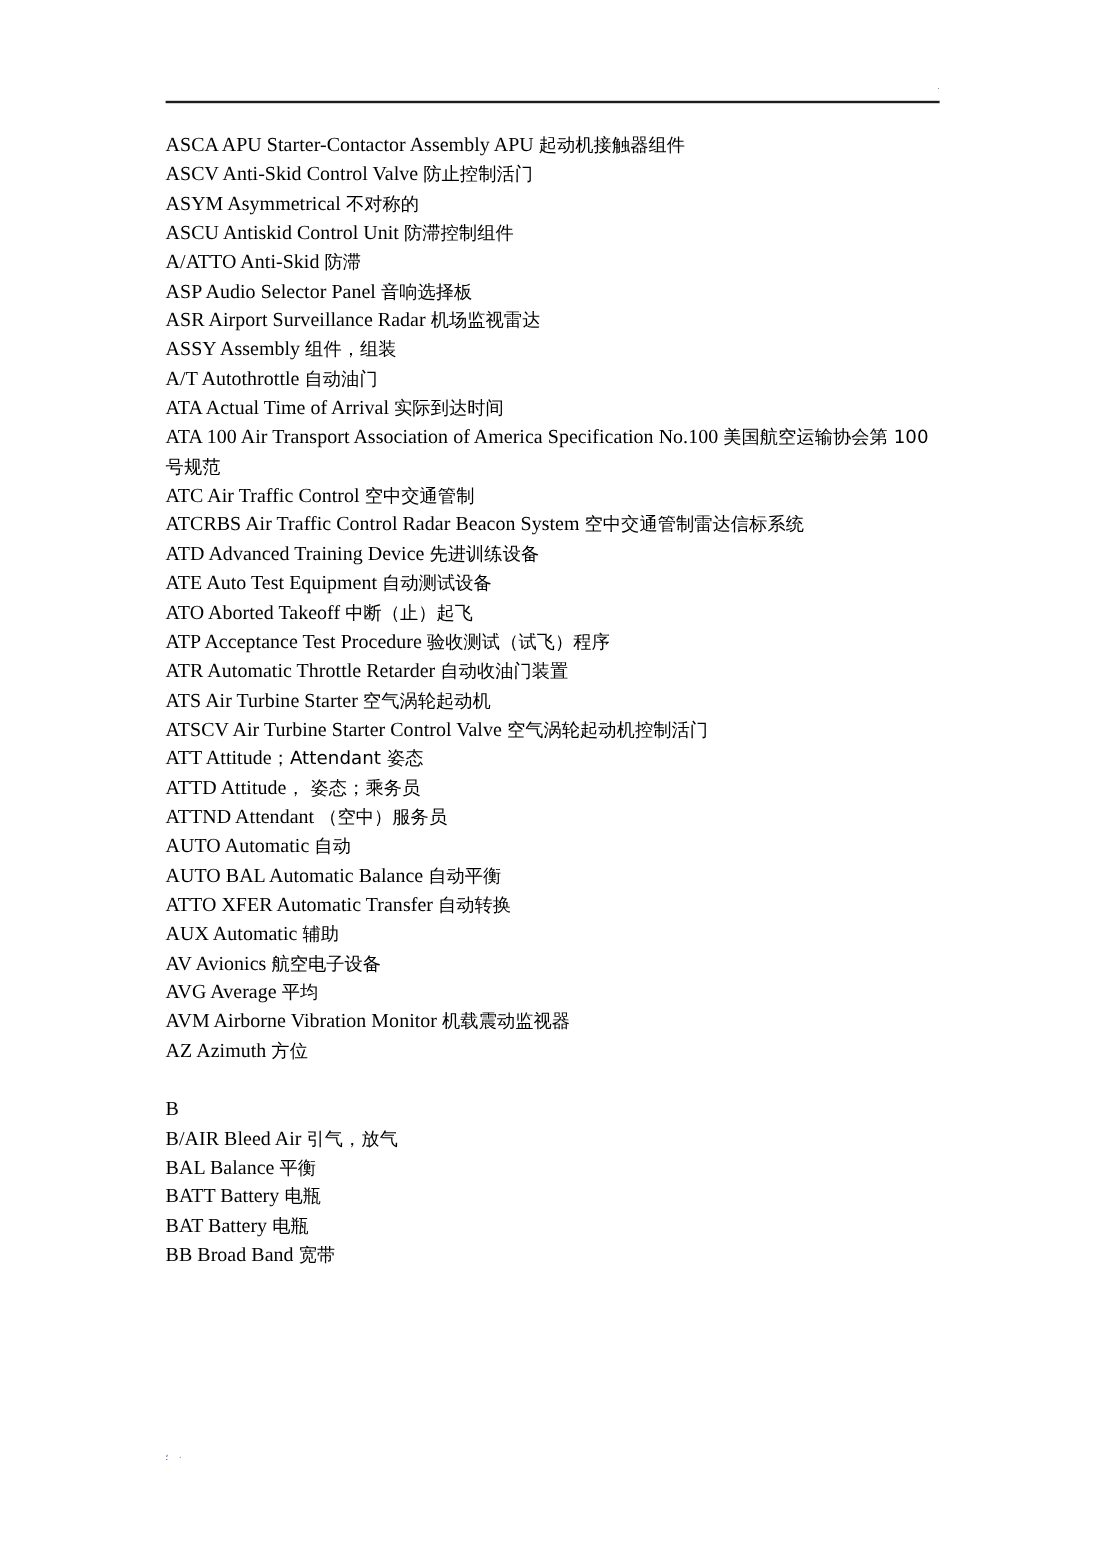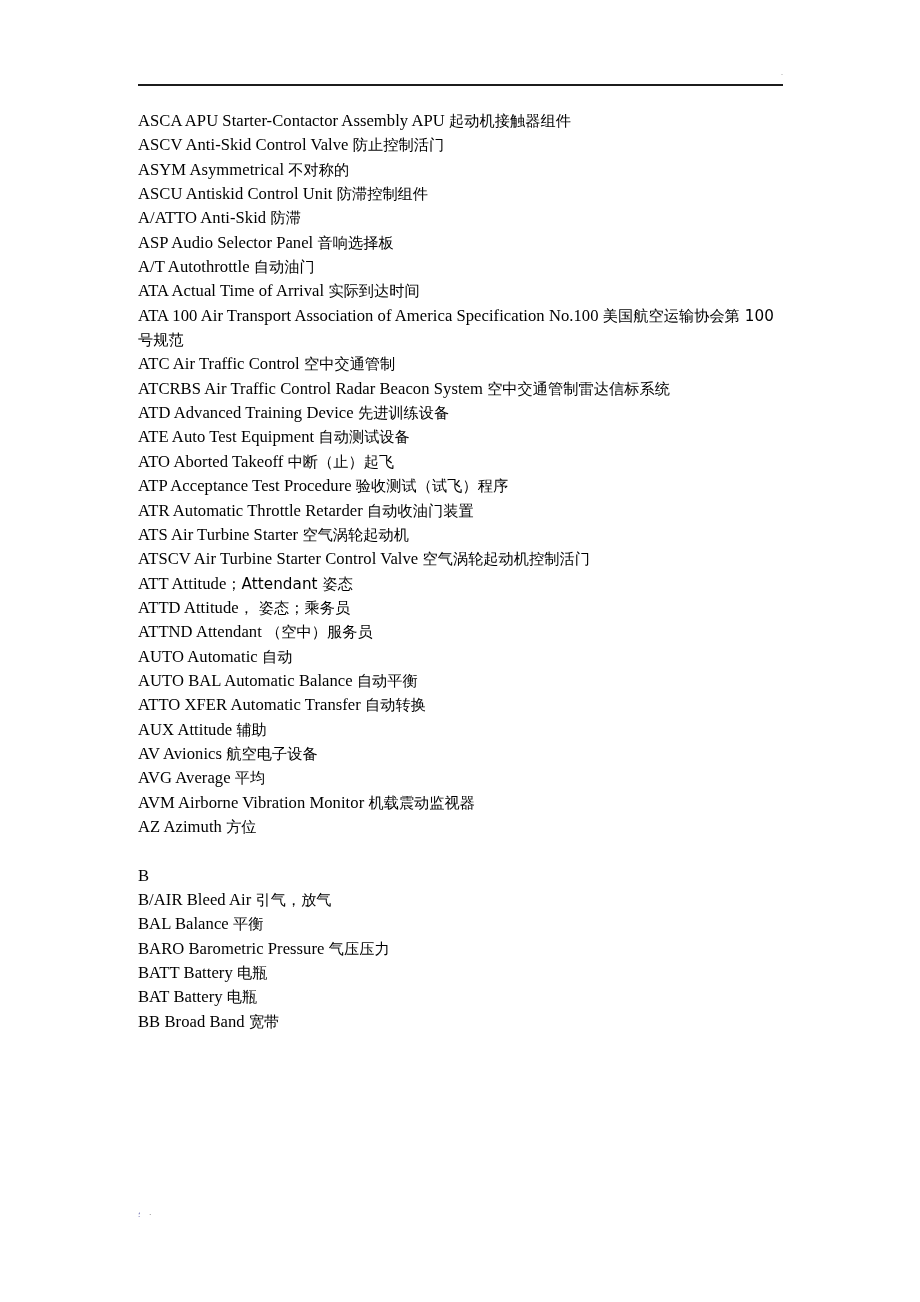--- a/index.html
+++ b/index.html
@@ -97,48 +97,49 @@
     <div class="header-rule"></div>
   </div>
 
   <div class="body-block" id="entry-list">
       <div class="entry"><span>ASCA APU Starter-Contactor Assembly APU </span><span class="cjk">起动机接触器组件</span></div>
       <div class="entry"><span>ASCV Anti-Skid Control Valve </span><span class="cjk"> 防止控制活门</span></div>
       <div class="entry"><span>ASYM Asymmetrical </span><span class="cjk"> 不对称的</span></div>
       <div class="entry"><span>ASCU Antiskid Control Unit </span><span class="cjk"> 防滞控制组件</span></div>
       <div class="entry"><span>A/ATTO Anti-Skid </span><span class="cjk"> 防滞</span></div>
       <div class="entry"><span>ASP Audio Selector Panel </span><span class="cjk"> 音响选择板</span></div>
+      <div class="entry"><span>ASR Airport Surveillance Radar </span><span class="cjk"> 机场监视雷达</span></div>
+      <div class="entry"><span>ASSY Assembly </span><span class="cjk"> 组件，组装</span></div>
       <div class="entry"><span>A/T Autothrottle </span><span class="cjk"> 自动油门</span></div>
       <div class="entry"><span>ATA Actual Time of Arrival </span><span class="cjk"> 实际到达时间</span></div>
       <div class="entry"><span>ATA 100 Air Transport Association of America Specification No.100 </span><span class="cjk"> 美国航空运输协会第 100 号规范</span></div>
       <div class="entry"><span>ATC Air Traffic Control </span><span class="cjk"> 空中交通管制</span></div>
       <div class="entry"><span>ATCRBS Air Traffic Control Radar Beacon System </span><span class="cjk"> 空中交通管制雷达信标系统</span></div>
       <div class="entry"><span>ATD Advanced Training Device </span><span class="cjk"> 先进训练设备</span></div>
       <div class="entry"><span>ATE Auto Test Equipment </span><span class="cjk"> 自动测试设备</span></div>
       <div class="entry"><span>ATO Aborted Takeoff </span><span class="cjk"> 中断（止）起飞</span></div>
       <div class="entry"><span>ATP Acceptance Test Procedure </span><span class="cjk"> 验收测试（试飞）程序</span></div>
       <div class="entry"><span>ATR Automatic Throttle Retarder </span><span class="cjk"> 自动收油门装置</span></div>
       <div class="entry"><span>ATS Air Turbine Starter </span><span class="cjk"> 空气涡轮起动机</span></div>
       <div class="entry"><span>ATSCV Air Turbine Starter Control Valve </span><span class="cjk"> 空气涡轮起动机控制活门</span></div>
       <div class="entry"><span>ATT Attitude</span><span class="cjk">；Attendant 姿态</span></div>
       <div class="entry"><span>ATTD Attitude</span><span class="cjk">， 姿态；乘务员</span></div>
       <div class="entry"><span>ATTND Attendant </span><span class="cjk"> （空中）服务员</span></div>
       <div class="entry"><span>AUTO Automatic </span><span class="cjk"> 自动</span></div>
       <div class="entry"><span>AUTO BAL Automatic Balance </span><span class="cjk"> 自动平衡</span></div>
       <div class="entry"><span>ATTO XFER Automatic Transfer </span><span class="cjk"> 自动转换</span></div>
-      <div class="entry"><span>AUX Attitude </span><span class="cjk"> 辅助</span></div>
+      <div class="entry"><span>AUX Automatic </span><span class="cjk"> 辅助</span></div>
       <div class="entry"><span>AV Avionics </span><span class="cjk"> 航空电子设备</span></div>
       <div class="entry"><span>AVG Average </span><span class="cjk"> 平均</span></div>
       <div class="entry"><span>AVM Airborne Vibration Monitor </span><span class="cjk"> 机载震动监视器</span></div>
       <div class="entry"><span>AZ Azimuth </span><span class="cjk"> 方位</span></div>
       <div class="entry blank"></div>
       <div class="entry"><span>B</span></div>
       <div class="entry"><span>B/AIR Bleed Air </span><span class="cjk"> 引气，放气</span></div>
       <div class="entry"><span>BAL Balance </span><span class="cjk"> 平衡</span></div>
-      <div class="entry"><span>BARO Barometric Pressure </span><span class="cjk"> 气压压力</span></div>
       <div class="entry"><span>BATT Battery </span><span class="cjk"> 电瓶</span></div>
       <div class="entry"><span>BAT Battery </span><span class="cjk"> 电瓶</span></div>
       <div class="entry"><span>BB Broad Band </span><span class="cjk"> 宽带</span></div>
     </div>
 
   <div class="footer">
     <span class="footer-mark m1">؛</span>
     <span class="footer-mark m2">·</span>
   </div>
 

